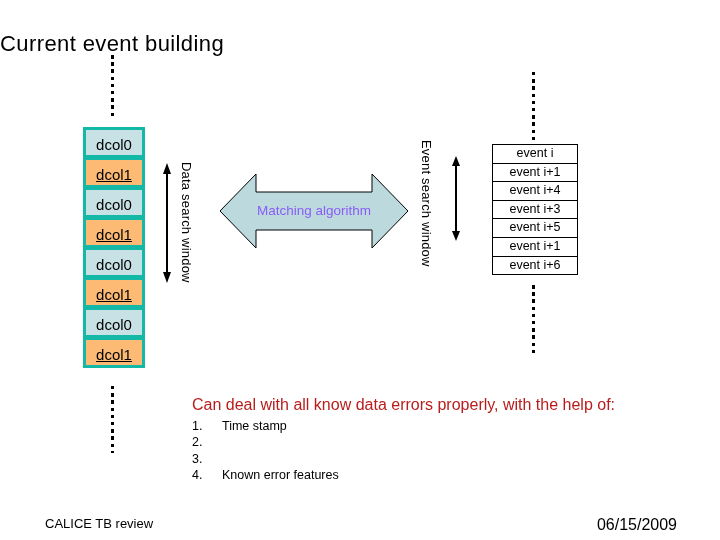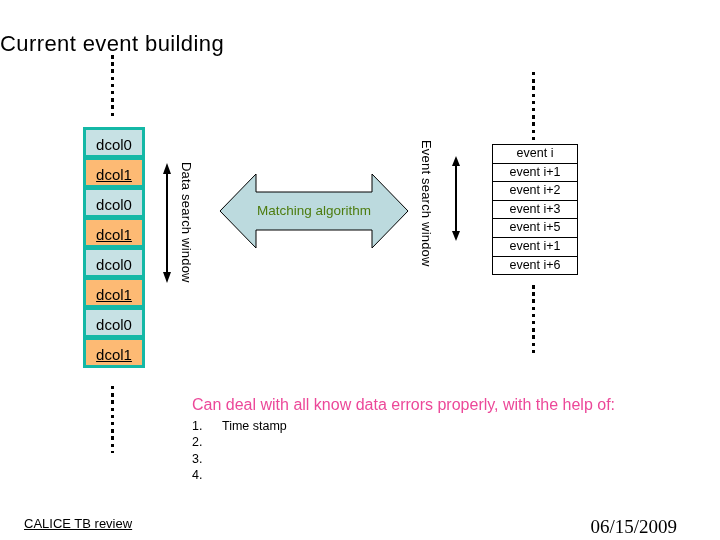--- a/index.html
+++ b/index.html
@@ -23,35 +23,35 @@
   .dcol-cell:first-child{margin-top:0;}
   .cell-blue{background:#c7e1e4;}
   .cell-green{background:#fdba74;text-decoration:underline;}
   .vtext{
     position:absolute;writing-mode:vertical-rl;font-size:13px;color:#000;
     letter-spacing:.2px;white-space:nowrap;
   }
   .arrow-svg{position:absolute;}
   .matching-label{
     position:absolute;left:219px;top:203px;width:190px;text-align:center;
-    font-size:13.5px;color:#4d7c0f;
+    font-size:13.5px;color:#8b5cf6;
   }
   .event-table{position:absolute;left:492px;top:144px;width:86px;}
   .event-row{
     box-sizing:border-box;width:86px;height:19.6px;margin-top:-1px;
     border:1px solid #000;background:#fff;text-align:center;
     font-size:12.5px;line-height:17.5px;
   }
   .event-row:first-child{margin-top:0;}
-  .notes-heading{position:absolute;left:192px;top:396px;font-size:16px;color:#ec4899;white-space:nowrap;}
+  .notes-heading{position:absolute;left:192px;top:396px;font-size:16px;color:#b91c1c;white-space:nowrap;}
   .notes-list{position:absolute;left:192px;top:418px;font-size:12.5px;}
   .notes-item{display:flex;height:16.3px;line-height:16.3px;}
   .notes-num{width:30px;}
-  .footer-left{position:absolute;left:24px;top:516px;font-size:13px;text-decoration:underline;}
-  .footer-right{position:absolute;right:43px;top:516px;font-size:19px;text-align:right;font-family:Liberation Serif, serif;}
+  .footer-left{position:absolute;left:45px;top:516px;font-size:13px;}
+  .footer-right{position:absolute;right:43px;top:516px;font-size:16px;text-align:right;}
 </style>
 </head>
 <body>
 
 <div class="slide">
 
   <div class="title">Current event building</div>
 
   <div class="dotted" style="left:111px;top:55px;height:65px;"></div>
   <div class="dotted" style="left:111px;top:386px;height:67px;"></div>
@@ -84,40 +84,41 @@
   <div class="vtext" style="left:419px;top:140px;">Event search window</div>
   <svg class="arrow-svg" style="left:449px;top:155px;" width="14" height="87" viewBox="0 0 14 87">
     <line x1="7" y1="8" x2="7" y2="79" stroke="#000" stroke-width="2"></line>
     <polygon points="7,1 3,11 11,11" fill="#000"></polygon>
     <polygon points="7,86 3,76 11,76" fill="#000"></polygon>
   </svg>
 
   <div class="event-table">
     <div class="event-row">event i</div>
     <div class="event-row">event i+1</div>
-    <div class="event-row">event i+2</div>
+    <div class="event-row">event i+4</div>
     <div class="event-row">event i+3</div>
     <div class="event-row">event i+5</div>
     <div class="event-row">event i+1</div>
     <div class="event-row">event i+6</div>
   </div>
 
   <div class="notes-heading">Can deal with all know data errors properly, with the help of:</div>
   <div class="notes-list">
     <div class="notes-item">
       <span class="notes-num">1.</span>
       <span>Time stamp</span>
     </div>
     <div class="notes-item">
       <span class="notes-num">2.</span>
     </div>
     <div class="notes-item">
       <span class="notes-num">3.</span>
     </div>
     <div class="notes-item">
       <span class="notes-num">4.</span>
+      <span>Known error features</span>
     </div>
   </div>
 
   <div class="footer-left">CALICE TB review</div>
   <div class="footer-right">06/15/2009</div>
 
 </div>
 
 </body></html>

